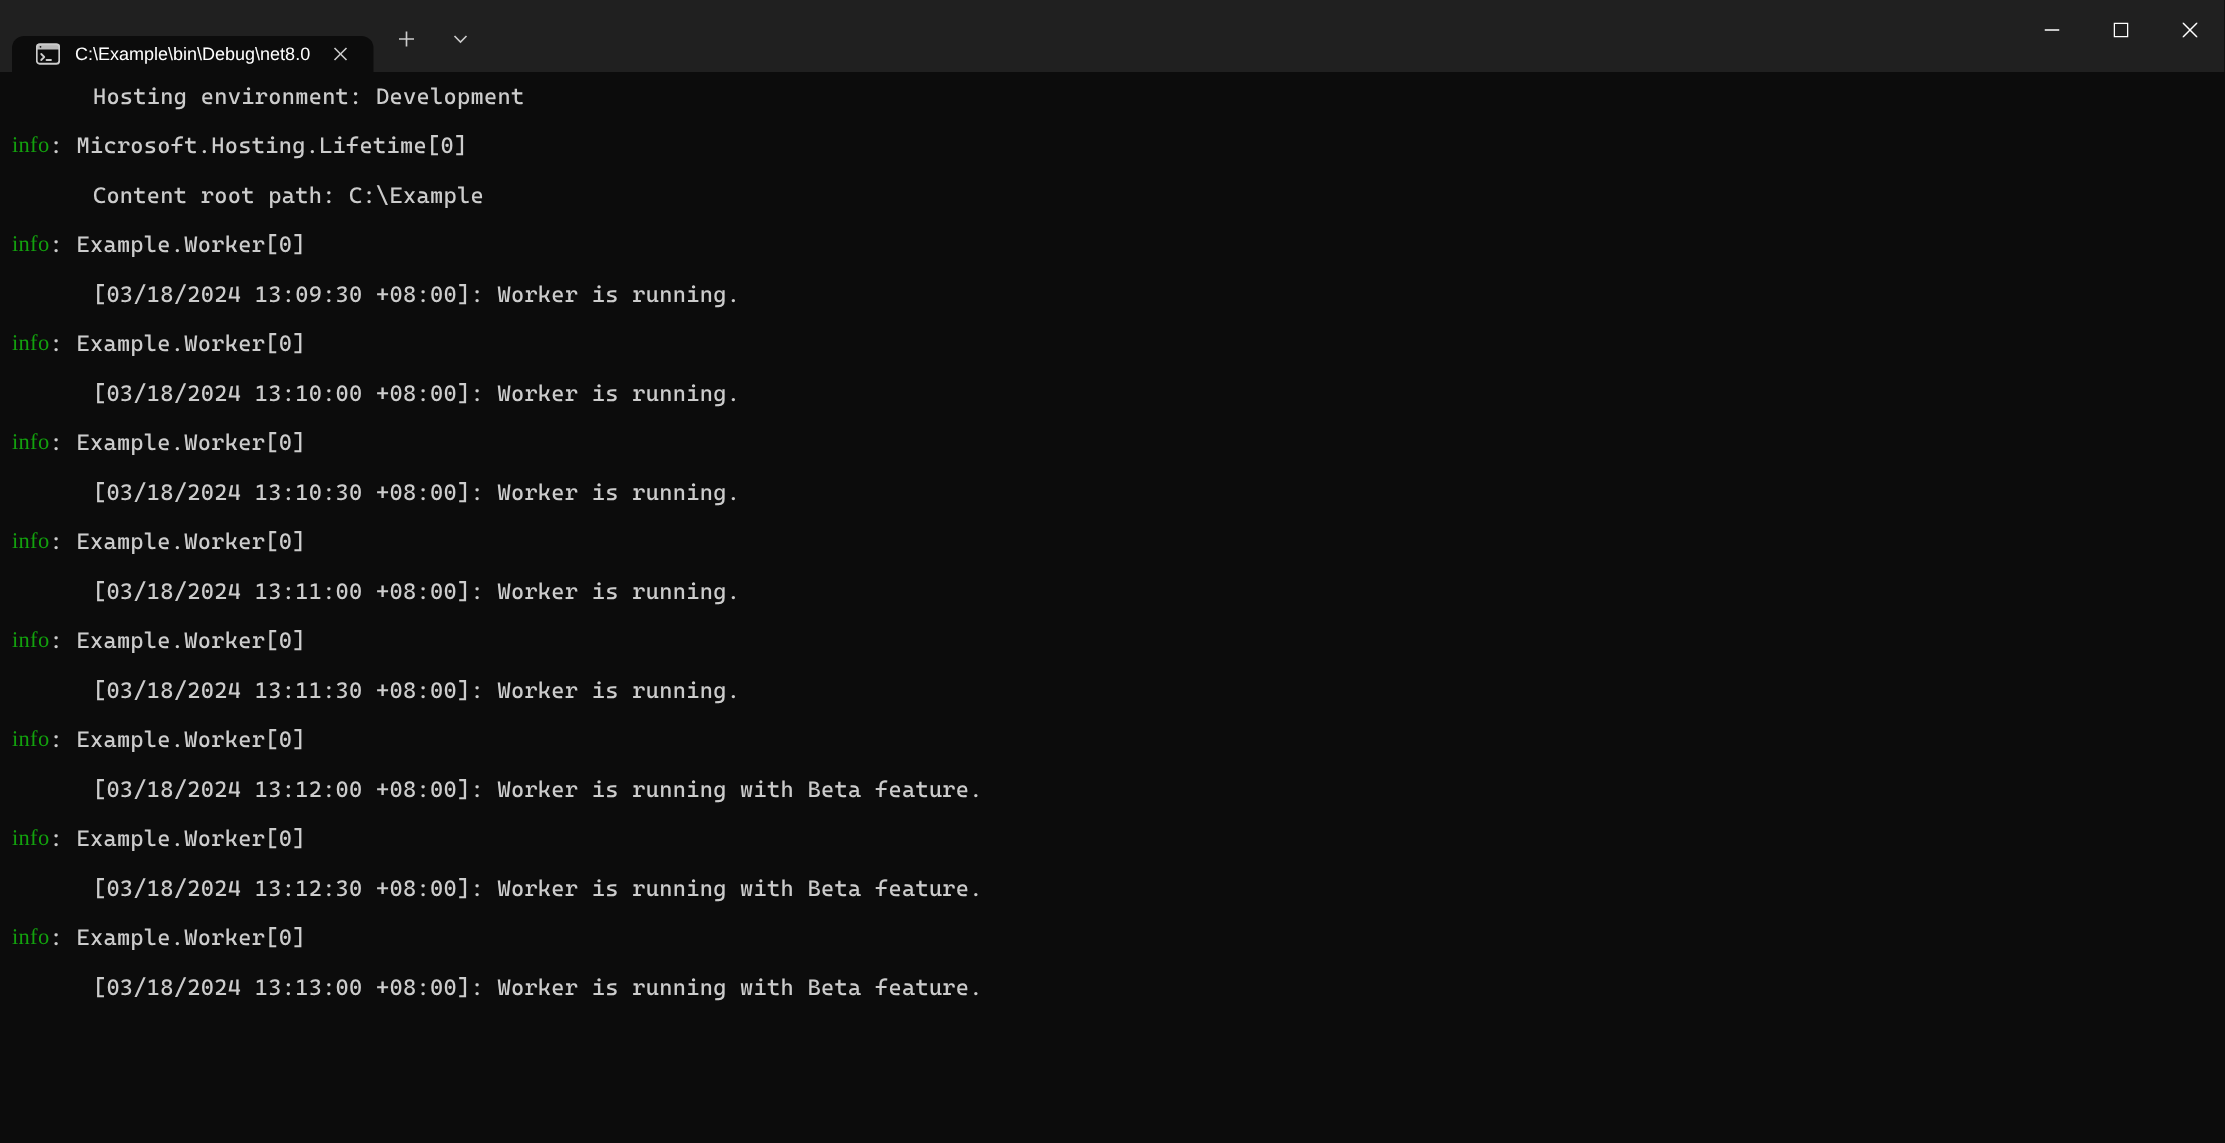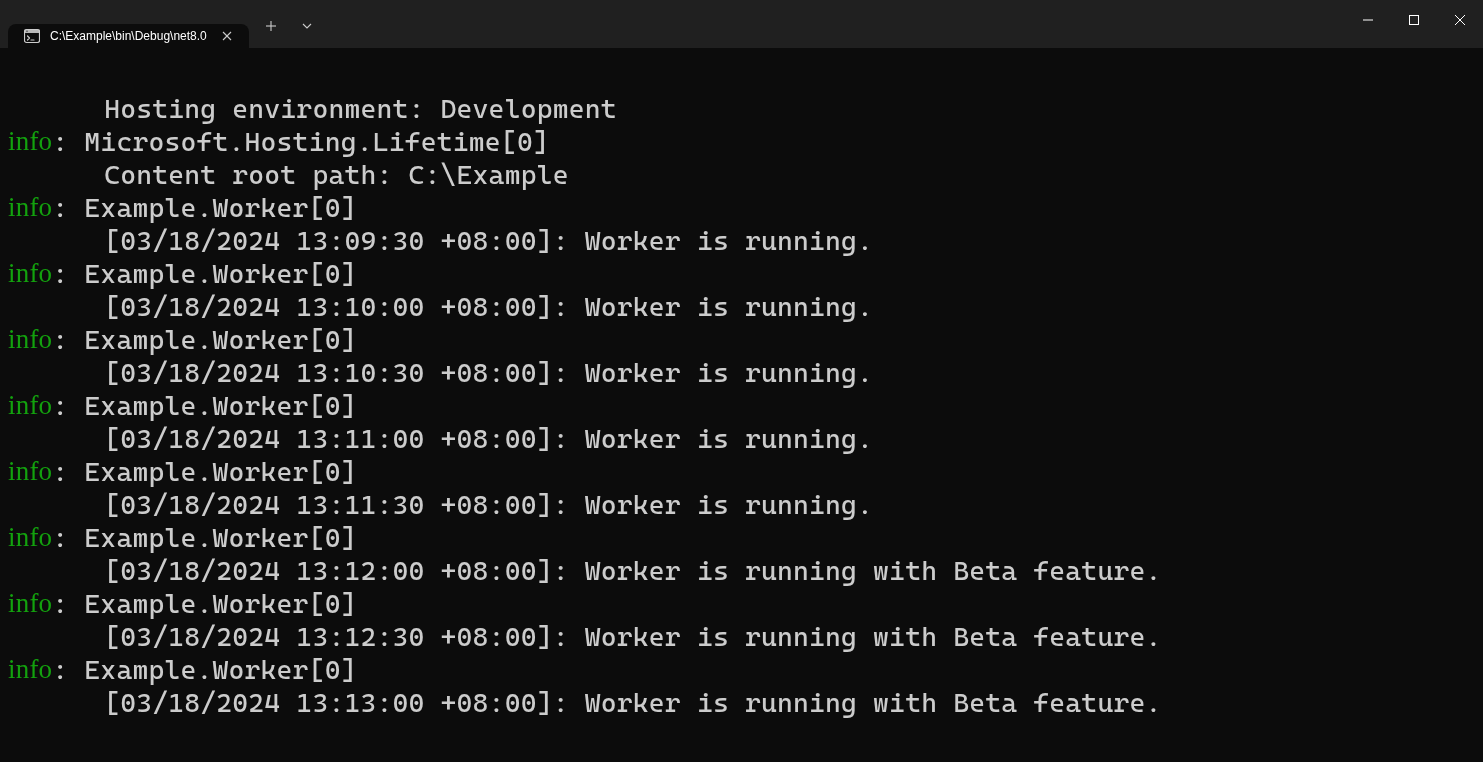--- a/index.html
+++ b/index.html
@@ -92,27 +92,26 @@
     }
     .win-btn {
       width: 46px;
       display: flex;
       align-items: center;
       justify-content: center;
     }
     .win-btn svg { width: 10px; height: 10px; }
     .terminal {
       padding: 0 8px;
-      font-size: 27px;
+      font-size: 15px;
       line-height: 33px;
       color: #cccccc;
       font-weight: 500;
       letter-spacing: 0.2px;
       white-space: pre;
-      margin-top: 44px;
     }
     .log-line {
       display: flex;
     }
     .level-info {
       color: #13a10e;
       font-family: Liberation Serif, serif;
     }
     .log-source {
       color: #cccccc;

